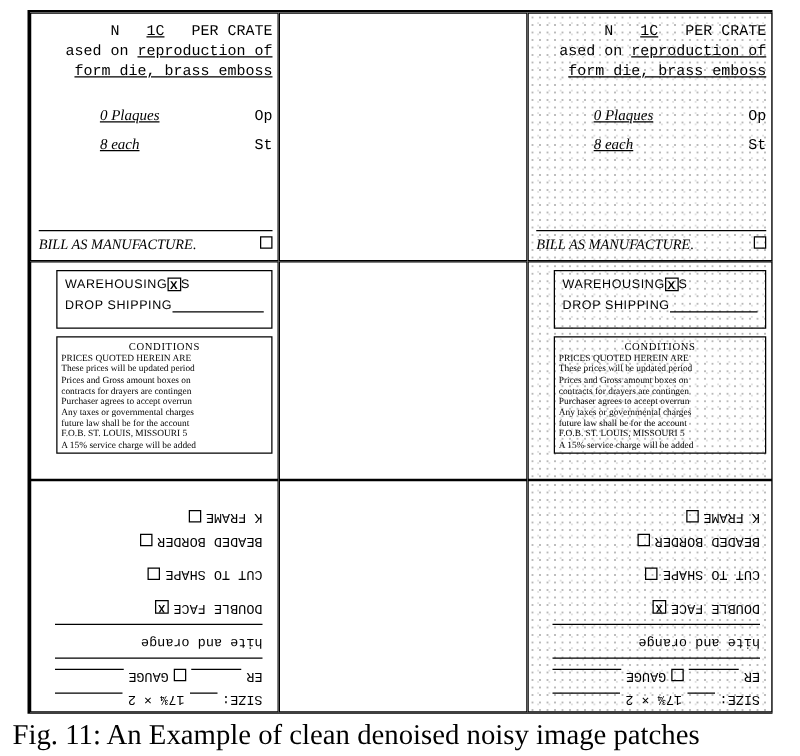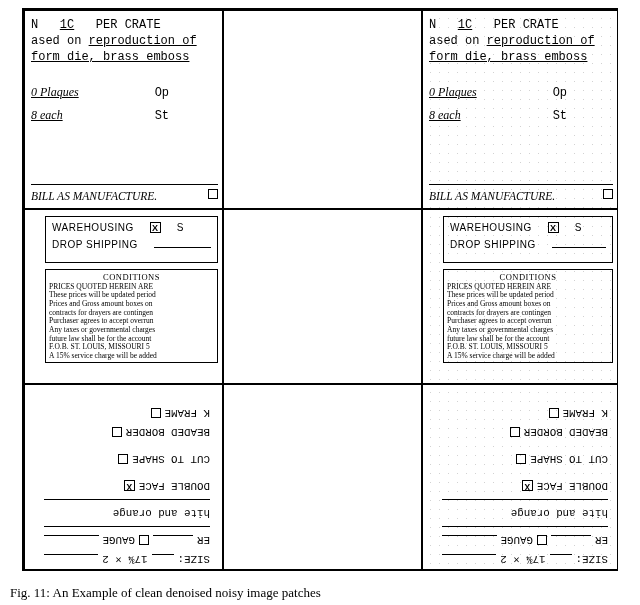--- a/index.html
+++ b/index.html
@@ -33,49 +33,49 @@
     position: absolute; inset: 0;
     background-image:
       radial-gradient(circle, rgba(0,0,0,.55) 0.6px, transparent 0.7px),
       radial-gradient(circle, rgba(0,0,0,.35) 0.5px, transparent 0.6px);
     background-size: 6px 6px, 9px 9px;
     background-position: 0 0, 3px 3px;
     pointer-events: none;
     opacity: .5;
   }
   
-  .crate { font-family: "Courier New", monospace; font-size: 12px; padding: 6px 4px 0 6px; line-height: 1.35; }
+  .crate { font-family: "Courier New", monospace; font-size: 12px; padding: 6px 4px 0 6px; line-height: 1.35; text-align: right; }
   .crate .uline { text-decoration: underline; }
   .crate .row { white-space: pre; }
   .crate .serif-i { font-family: Liberation Serif, serif; font-style: italic; }
   .crate .bill { margin-top: 60px; border-top: 1px solid #000; padding-top: 4px; font-size: 11.5px; font-family: "Times New Roman", serif; display:flex; justify-content:space-between;font-style:italic; }
   .chk { display:inline-block; width:10px; height:10px; border:1px solid #000; vertical-align:middle; }
   
   .ware { padding: 6px 4px 4px 20px; }
   .ware .blk { border:1px solid #000; padding:5px 6px 6px 6px; margin-bottom:6px; font-size:10px; font-family: Arial, sans-serif; letter-spacing:.5px; }
-  .ware .blk .row { display:flex; align-items:flex-start; gap:16px; margin-bottom:6px; }
+  .ware .blk .row { display:flex; align-items:flex-end; gap:0; margin-bottom:6px; }
   .ware .line { flex:1; border-bottom:1px solid #000; height:9px; }
   .xbox { width:11px; height:11px; border:1px solid #000; display:inline-flex; align-items:center; justify-content:center; font-size:9px; font-weight:bold; }
   .cond { border:1px solid #000; font-size:7.5px; line-height:1.15; padding:3px 3px 2px 3px; font-family: "Times New Roman", serif; }
   .cond .hd { text-align:center; font-weight:normal; font-size:8.5px; letter-spacing:.5px; }
   .cond .l { white-space: nowrap; overflow:hidden; }
   
   .rot-outer { width:100%; height:100%; }
   .rot-inner {
     width: 186px; height: 199px;
     transform-origin: top left;
     transform: rotate(180deg) translate(-199px, -186px);
     font-family: "Courier New", monospace;
     font-size: 10.8px; padding: 6px 6px 0 14px;
   }
   .rot-inner .r { display:flex; align-items:center; gap:4px; margin-bottom:7px; white-space:pre; }
   .rot-inner .fill { border-bottom:1px solid #000; height:9px; }
   .caption {
     position: absolute; left: 10px; bottom: 4px;
-    font-size: 13px; font-family: "Times New Roman", serif;
+    font-size: 23px; font-family: "Times New Roman", serif;
   }
 </style>
 </head>
 <body>
 
 <div class="grid">
 
   <div class="cell crate">
     <div class="row"><span>N   </span><span class="uline">1C</span><span>   PER CRATE</span></div>
     <div class="row"><span>ased on </span><span class="uline">reproduction of</span></div>

